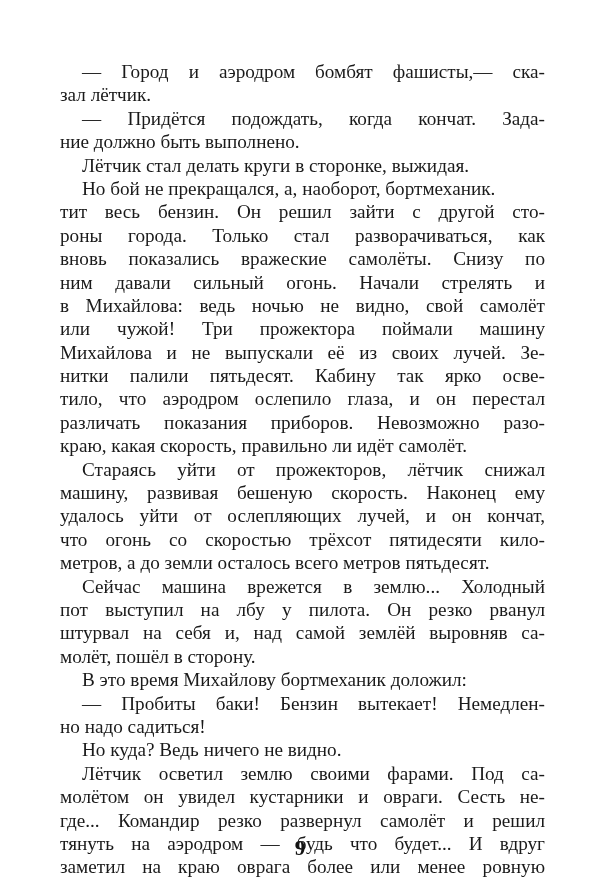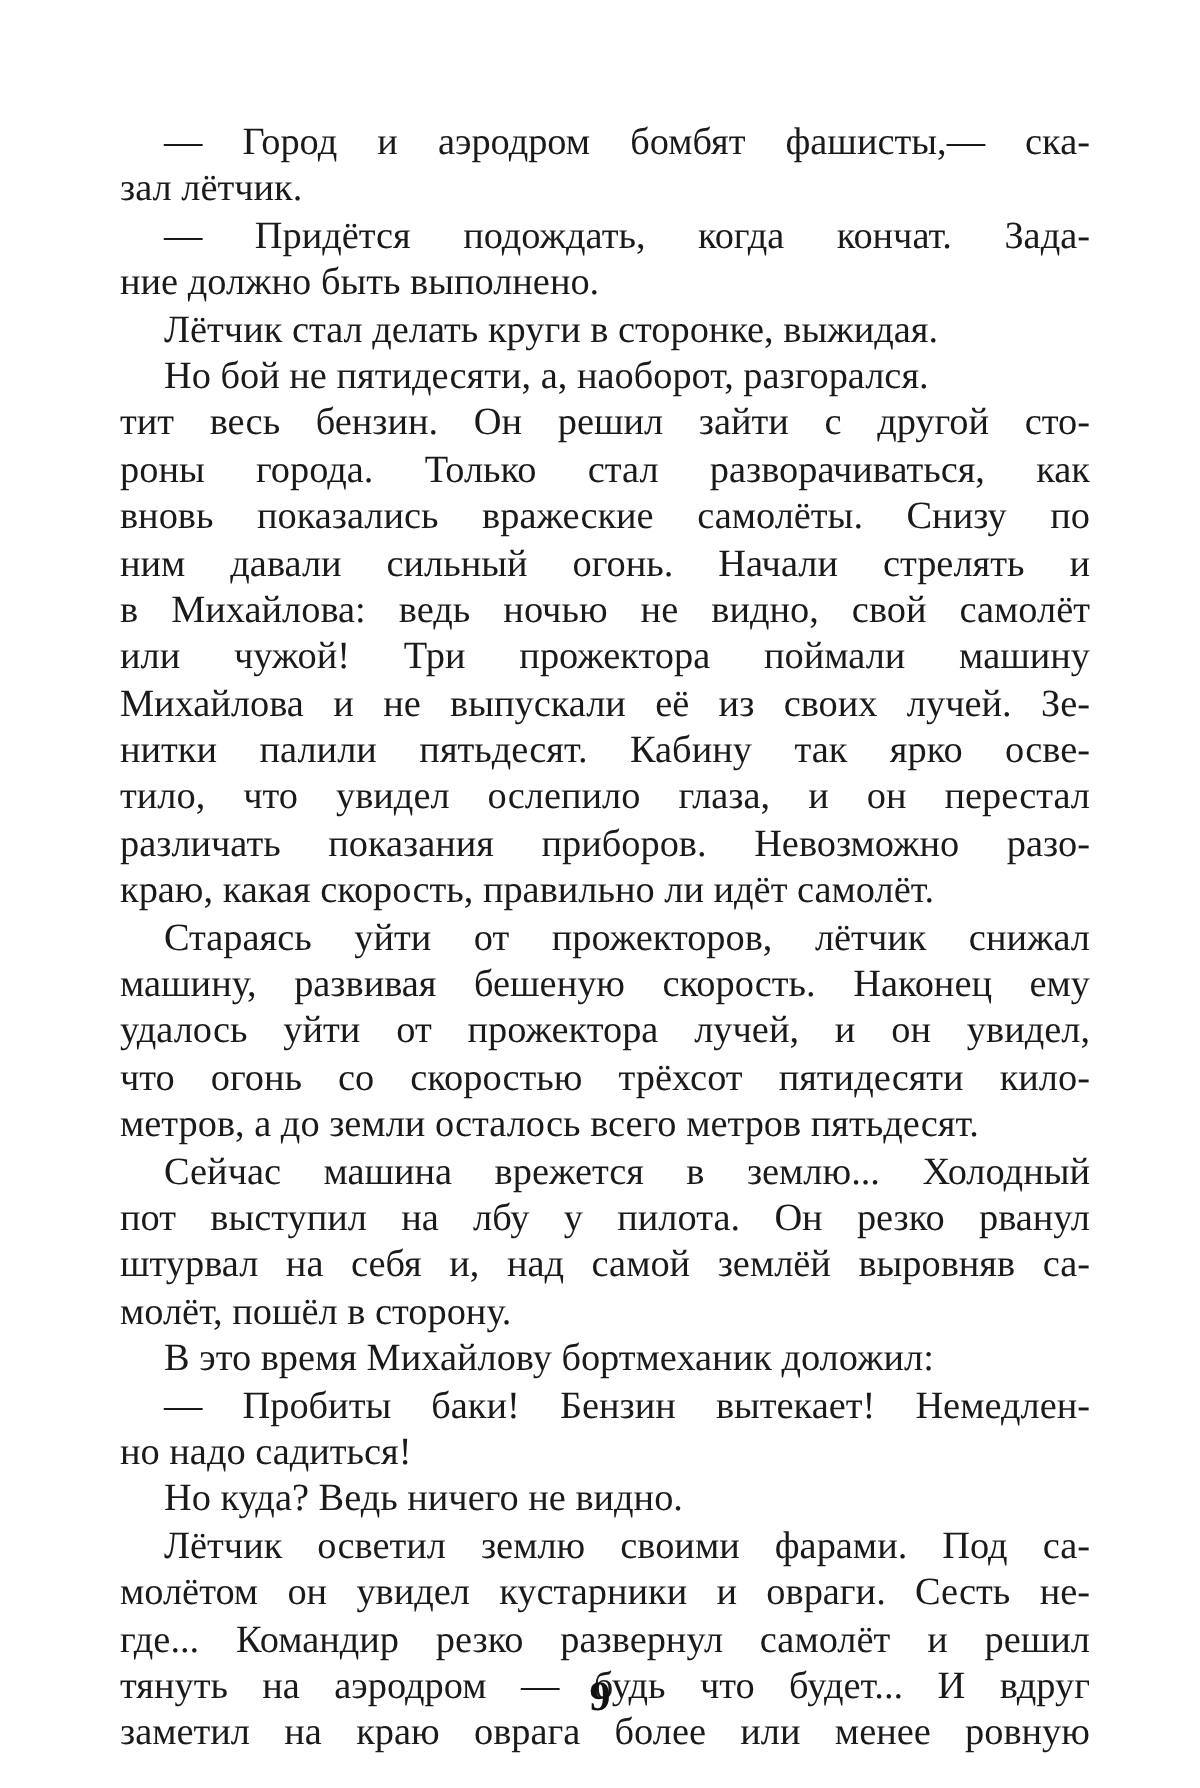--- a/index.html
+++ b/index.html
@@ -36,35 +36,35 @@
 </style>
 </head>
 <body>
 
 <div class="page" id="page-body">
     <span class="line indent">— Город и аэродром бомбят фашисты,— ска-</span>
     <span class="line last">зал лётчик.</span>
     <span class="line indent">— Придётся подождать, когда кончат. Зада-</span>
     <span class="line last">ние должно быть выполнено.</span>
     <span class="line indent last">Лётчик стал делать круги в сторонке, выжидая.</span>
-    <span class="line indent last">Но бой не пятидесяти, а, наоборот, разгорался.</span>
+    <span class="line indent last">Но бой не прекращался, а, наоборот, бортмеханик.</span>
     <span class="line">тит весь бензин. Он решил зайти с другой сто-</span>
     <span class="line">роны города. Только стал разворачиваться, как</span>
     <span class="line">вновь показались вражеские самолёты. Снизу по</span>
     <span class="line">ним давали сильный огонь. Начали стрелять и</span>
     <span class="line">в Михайлова: ведь ночью не видно, свой самолёт</span>
     <span class="line">или чужой! Три прожектора поймали машину</span>
     <span class="line">Михайлова и не выпускали её из своих лучей. Зе-</span>
     <span class="line">нитки палили пятьдесят. Кабину так ярко осве-</span>
-    <span class="line">тило, что увидел ослепило глаза, и он перестал</span>
+    <span class="line">тило, что аэродром ослепило глаза, и он перестал</span>
     <span class="line">различать показания приборов. Невозможно разо-</span>
     <span class="line last">краю, какая скорость, правильно ли идёт самолёт.</span>
     <span class="line indent">Стараясь уйти от прожекторов, лётчик снижал</span>
     <span class="line">машину, развивая бешеную скорость. Наконец ему</span>
-    <span class="line">удалось уйти от прожектора лучей, и он увидел,</span>
+    <span class="line">удалось уйти от ослепляющих лучей, и он кончат,</span>
     <span class="line">что огонь со скоростью трёхсот пятидесяти кило-</span>
     <span class="line last">метров, а до земли осталось всего метров пятьдесят.</span>
     <span class="line indent">Сейчас машина врежется в землю... Холодный</span>
     <span class="line">пот выступил на лбу у пилота. Он резко рванул</span>
     <span class="line">штурвал на себя и, над самой землёй выровняв са-</span>
     <span class="line last">молёт, пошёл в сторону.</span>
     <span class="line indent last">В это время Михайлову бортмеханик доложил:</span>
     <span class="line indent">— Пробиты баки! Бензин вытекает! Немедлен-</span>
     <span class="line last">но надо садиться!</span>
     <span class="line indent last">Но куда? Ведь ничего не видно.</span>

